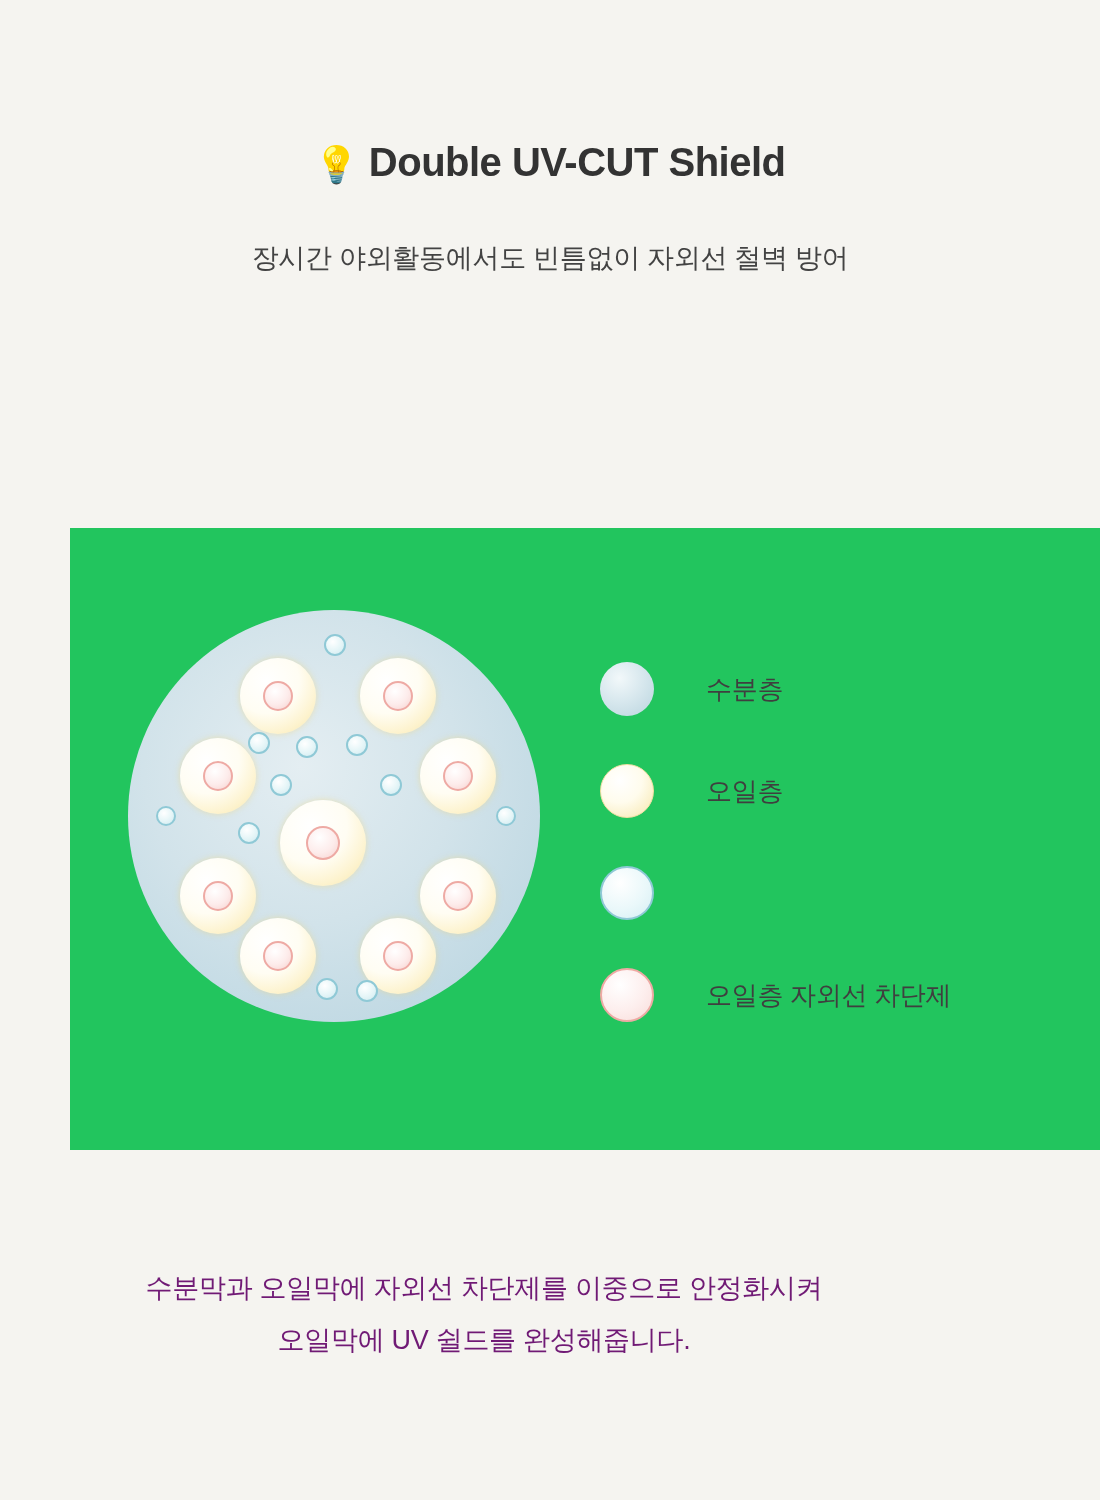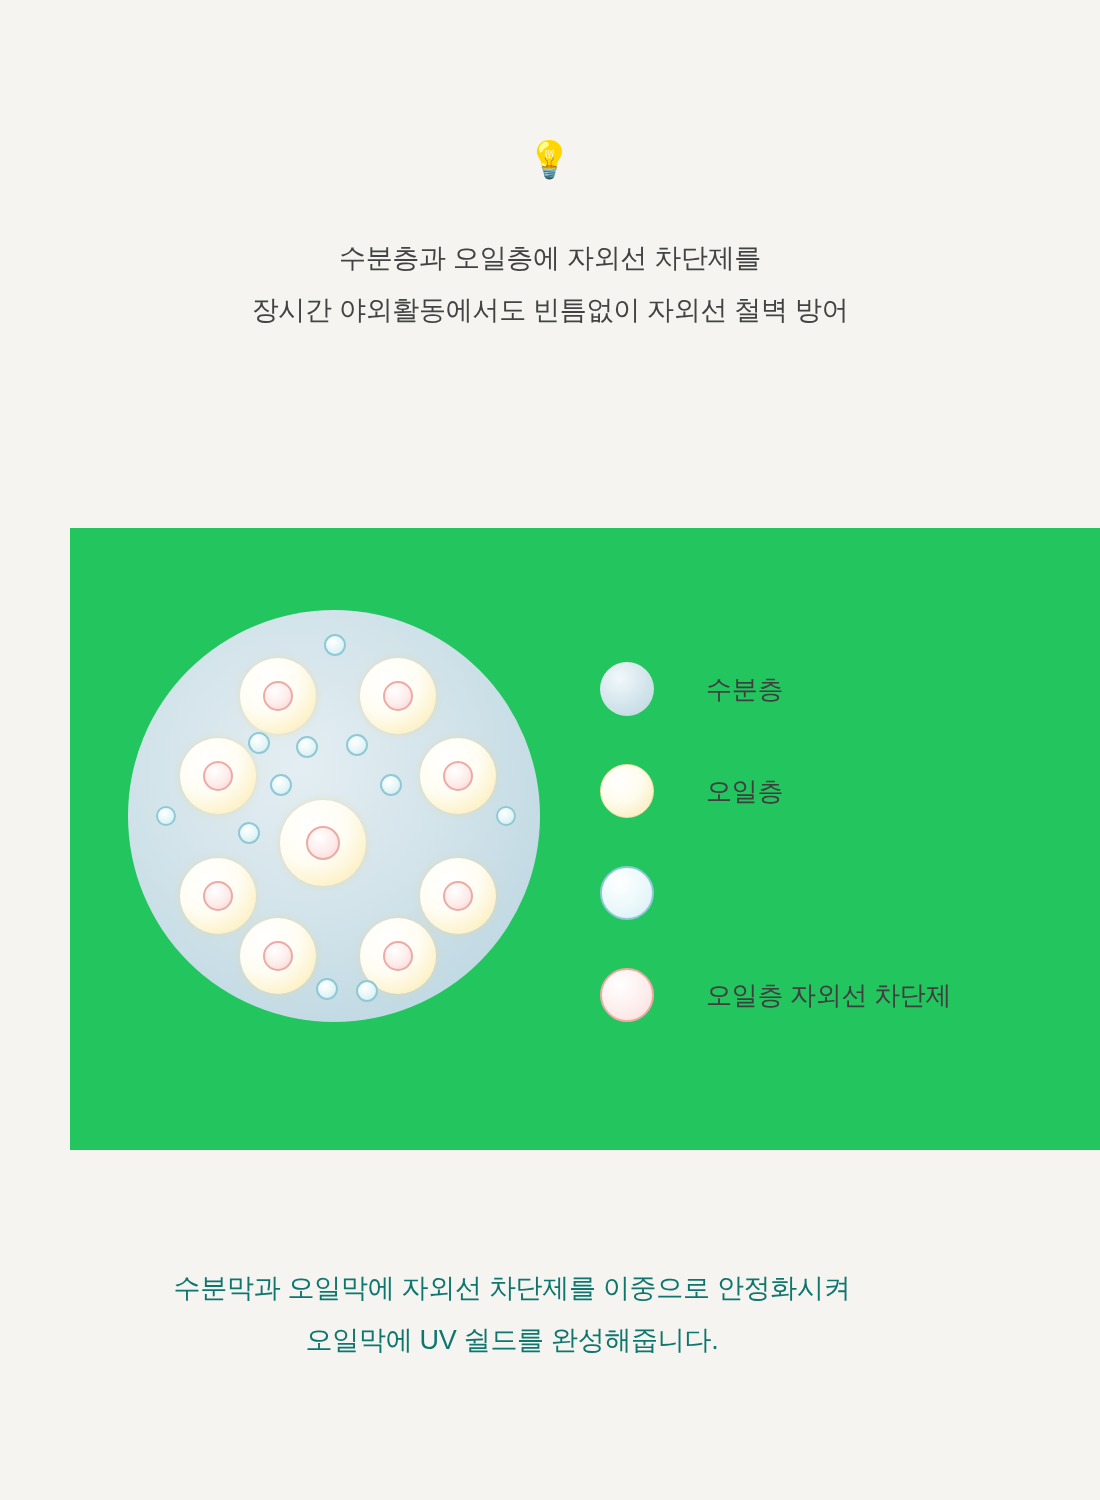--- a/index.html
+++ b/index.html
@@ -150,36 +150,35 @@
 
   
   .caption {
     position: absolute;
     top: 1262px;
     left: 0;
     width: 968px;
     text-align: center;
     font-size: 27px;
     line-height: 52px;
-    color: #0f766e;
+    color: #701a75;
     letter-spacing: -0.3px;
-    padding-left: 28px;
   }
 </style>
 </head>
 <body>
 
 <div class="page">
 
   <div class="heading">
     <span class="bulb-icon">💡</span>
+    <span>Double UV-CUT Shield</span>
   </div>
 
   <div class="intro">
-    <div>수분층과 오일층에 자외선 차단제를</div>
     <div>장시간 야외활동에서도 빈틈없이 자외선 철벽 방어</div>
   </div>
 
   <div class="card">
 
     <div class="illustration">
       <div class="big-circle"></div>
 
       <div class="oil-drop" style="left:112px;top:48px;width:76px;height:76px;">
           <span class="core" style="width:26px;height:26px;"></span>

